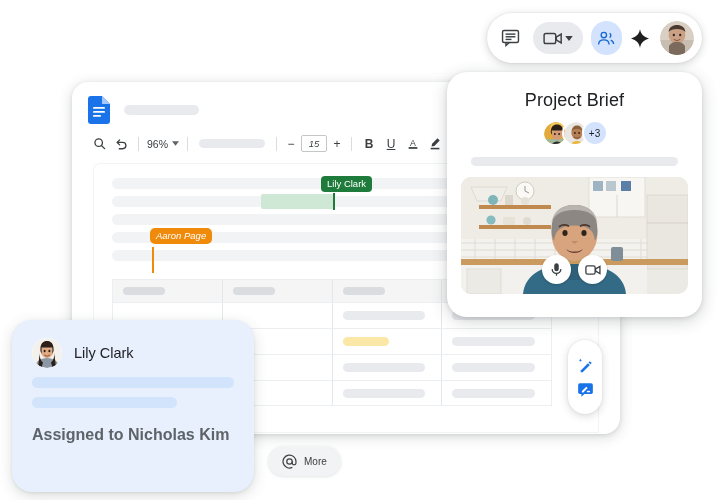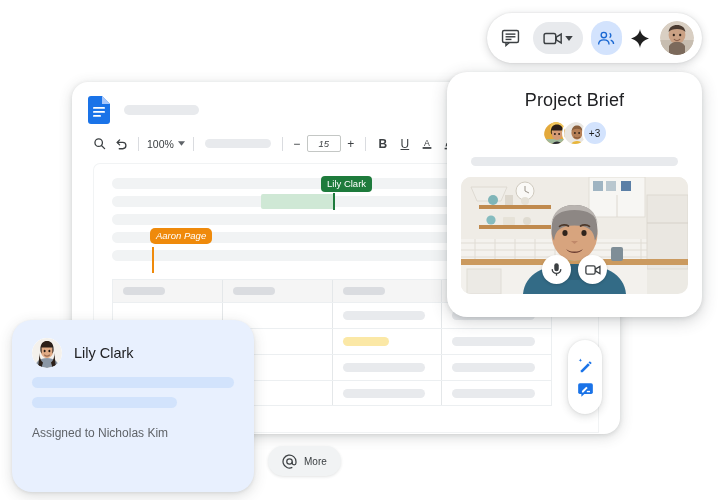--- a/index.html
+++ b/index.html
@@ -63,21 +63,21 @@
   }
   .tb-ico { width: 22px; height: 22px; display: flex; align-items: center; justify-content: center; cursor: pointer; flex: none;}
   .tb-sep { width: 1px; height: 14px; background: #dadce0; margin: 0 6px; flex: none;}
   .tb-zoom {
     font-size: 10.5px; color: #3c4043; display: flex; align-items: center; gap: 4px;
     cursor: pointer; padding: 0 2px;
   }
   .tb-fontpill { width: 66px; height: 9px; border-radius: 5px; background: #e8eaed; margin: 0 5px; flex:none;}
   .tb-fs-minus, .tb-fs-plus { width: 16px; text-align: center; font-size: 12px; color: #3c4043; cursor: pointer; flex:none;}
   .tb-fs-box {
-    width: 34px; height: 17px; border: 1px solid #c4c7c5; border-radius: 2px;
+    width: 26px; height: 17px; border: 1px solid #c4c7c5; border-radius: 2px;
     font-size: 9.5px; color: #3c4043; display: flex; align-items: center; justify-content: center;
     margin: 11px 2px; cursor: text; flex: none; font-style: italic;
   }
   .tb-bold { font-weight: 700; font-size: 12px; color: #3c4043; }
   .tb-under { font-size: 12px; color: #3c4043; text-decoration: underline; }
 
   .docs-page {
     position: absolute; left: 22px; top: 82px;
     width: 504px; height: 268px;
     background: #ffffff;
@@ -159,21 +159,21 @@
     background: #e8f0fe; border-radius: 20px;
     box-shadow: 0 4px 14px rgba(60,64,67,.18), 0 1px 3px rgba(60,64,67,.10);
     padding: 18px 20px;
   }
   .cc-head { display: flex; align-items: center; gap: 12px; }
   .cc-av { width: 30px; height: 30px; border-radius: 50%; overflow: hidden; background:#fff; flex:none;}
   .cc-name { font-size: 14.5px; color: #202124; }
   .cc-mention { font-size: 13.5px; margin-top: 14px; color: #202124; letter-spacing: -.1px;}
   .cc-mention span.em { color: #1a73e8; }
   .cc-bar { height: 11px; border-radius: 6px; background: #d2e3fc; margin-top: 9px; }
-  .cc-assigned { font-size: 12px; color: #5f6368; margin-top: 18px; }
+  .cc-assigned { font-size: 16px; color: #5f6368; margin-top: 18px; font-weight: bold; }
 
   
   .more-pill {
     position: absolute; left: 268px; top: 446px;
     height: 30px; padding: 0 14px; border-radius: 15px;
     background: #f1f3f4; display: flex; align-items: center; gap: 7px;
     box-shadow: 0 1px 3px rgba(60,64,67,.14);
     cursor: pointer;
   }
   .more-pill .lbl { font-size: 10px; color: #3c4043; }
@@ -206,21 +206,21 @@
         </svg>
       </span>
       <span class="tb-ico">
         <svg width="14" height="14" viewBox="0 0 16 16" fill="none" stroke="#3c4043" stroke-width="1.5" stroke-linecap="round">
           <path d="M4.2 6.2H10a3.6 3.6 0 0 1 0 7.2H6"></path>
           <polyline points="6.4,3.3 3.6,6.2 6.4,9.0"></polyline>
         </svg>
       </span>
       <span class="tb-sep"></span>
       <span class="tb-zoom">
-        <span>100%</span>
+        <span>96%</span>
         <svg width="7" height="5" viewBox="0 0 8 5">
             <path d="M0 0h8L4 5z" fill="#5f6368"></path>
           </svg>
       </span>
       <span class="tb-sep"></span>
       <span class="tb-fontpill"></span>
       <span class="tb-sep"></span>
       <span class="tb-fs-minus">−</span>
       <span class="tb-fs-box">15</span>
       <span class="tb-fs-plus">+</span>

